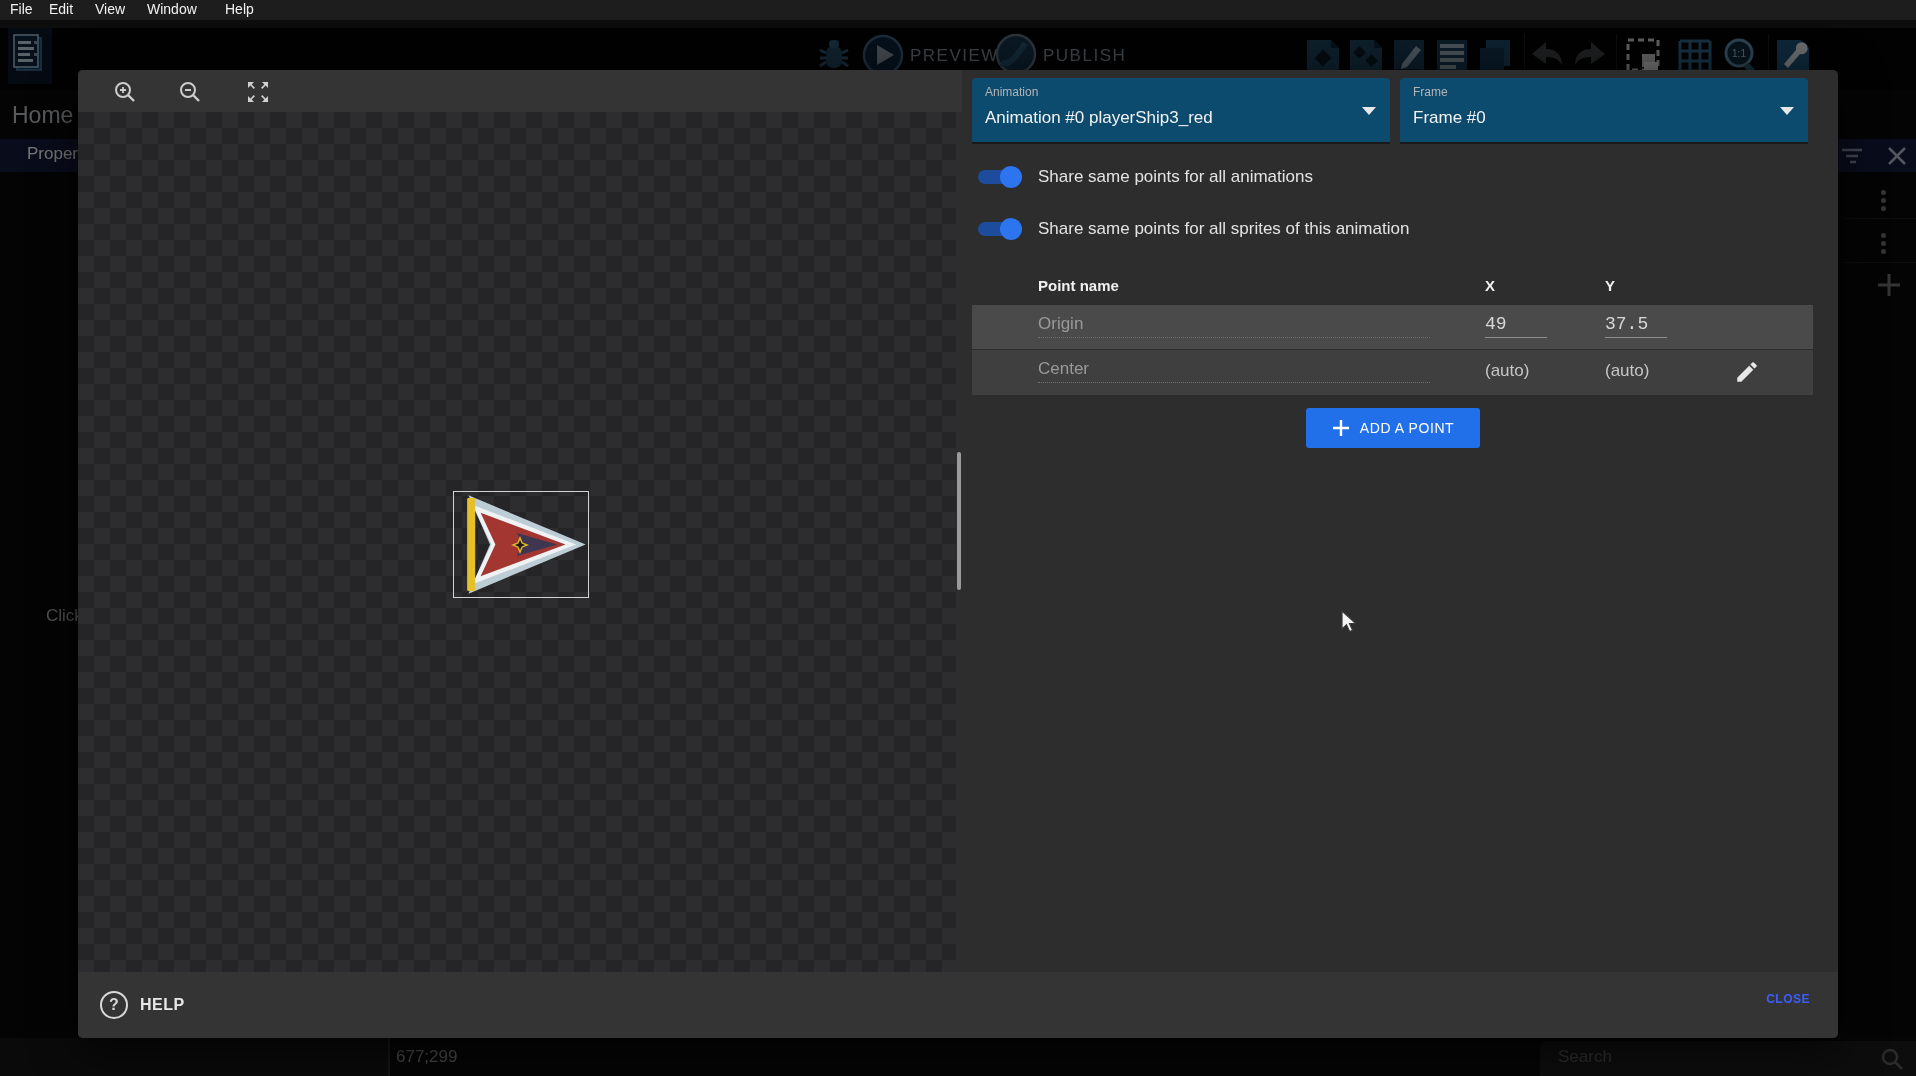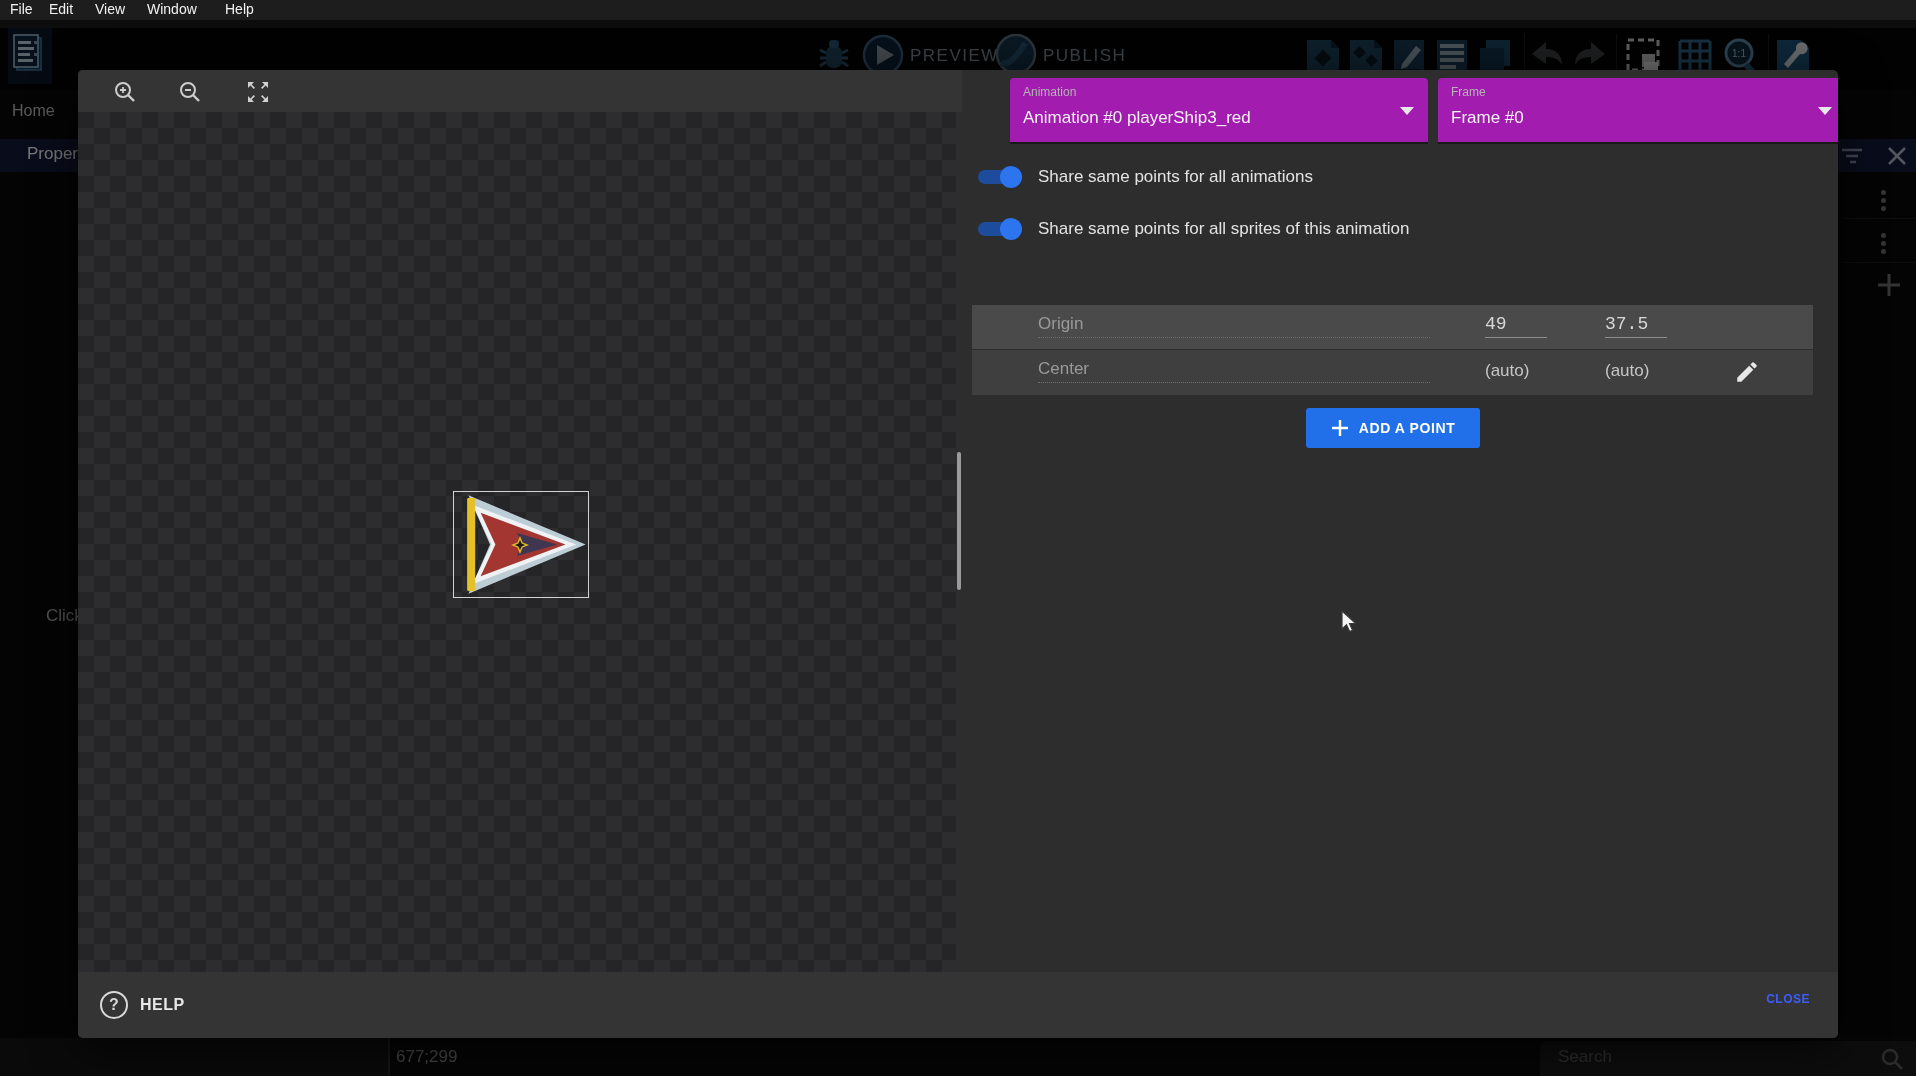--- a/index.html
+++ b/index.html
@@ -11,21 +11,21 @@
            display:flex;align-items:center;color:#f2f2f2;font-size:14px;}
   .menubar span{position:absolute;top:1px;cursor:default;}
   
   .toolbar{left:0;top:20px;width:1916px;height:70px;background:#060606;z-index:1;}
   .tool-tile{left:8px;top:6px;width:44px;height:58px;background:#0e1628;border-radius:2px;}
   .tb-label{position:absolute;top:26px;font-size:17px;letter-spacing:1.5px;color:#7d8a95;}
   .tbicon{position:absolute;top:16px;}
   .vsep{position:absolute;top:14px;width:1px;height:42px;background:#1d1d1d;}
   
   .bgarea{left:0;top:90px;width:1916px;height:948px;background:#0a0a0a;z-index:1;}
-  .home-tab{left:12px;top:12px;font-size:16px;color:#b9bdc2;}
+  .home-tab{left:12px;top:12px;font-size:23px;color:#b9bdc2;}
   .props-band{left:0;top:49px;width:1916px;height:33px;background:#131b3a;}
   .props-label{position:absolute;left:27px;top:5px;font-size:17px;color:#f5f5f5;}
   .click-text{left:46px;top:516px;font-size:17px;color:#a9a9a9;}
   .kebab i{display:block;width:5px;height:5px;border-radius:50%;background:#6f6f6f;margin:3px auto;}
   .thinline{position:absolute;left:1844px;width:72px;height:1px;background:#1d1d1d;}
   
   .statusbar{left:0;top:1038px;width:1916px;height:38px;background:#0b0b0b;z-index:1;}
   .status-left{position:absolute;left:0;top:0;width:388px;height:38px;background:#161616;border-right:2px solid #2c2c2c;}
   .coords{position:absolute;left:396px;top:9px;font-size:17px;color:#939393;}
   .searchbox{position:absolute;left:1540px;top:3px;width:376px;height:35px;background:#1c1c1c;border-radius:8px 0 0 0;}
@@ -39,21 +39,21 @@
           box-shadow:0 10px 46px rgba(0,0,0,.7);overflow:hidden;}
   .canvas-toolbar{left:0;top:0;width:884px;height:42px;background:#343434;}
   .checker{left:0;top:42px;width:878px;height:860px;background-color:#252527;
     background-image:linear-gradient(45deg,#2d2d30 25%,transparent 25%,transparent 75%,#2d2d30 75%),
                      linear-gradient(45deg,#2d2d30 25%,transparent 25%,transparent 75%,#2d2d30 75%);
     background-size:32px 32px;background-position:0 0,16px 16px;}
   .cdivider{left:878px;top:42px;width:6px;height:860px;background:#2d2d2d;}
   .vscroll{left:879px;top:382px;width:4px;height:138px;background:#9b9b9b;border-radius:2px;}
   .sprite-box{left:375px;top:421px;width:136px;height:107px;border:1px solid #d2d2d2;box-sizing:border-box;}
   
-  .select{background:#a21caf;border-bottom:2px solid #191919;border-radius:4px 4px 0 0;cursor:pointer;margin-left:38px;}
+  .select{background:#0c4a6e;border-bottom:2px solid #191919;border-radius:4px 4px 0 0;cursor:pointer;}
   .select .slabel{position:absolute;left:13px;top:7px;font-size:12px;color:#b4b4b4;}
   .select .svalue{position:absolute;left:13px;top:30px;font-size:17px;color:#f2f2f2;white-space:nowrap;}
   .caret{position:absolute;right:14px;top:29px;width:0;height:0;border-left:7px solid transparent;
          border-right:7px solid transparent;border-top:8px solid #e8e8e8;}
   
   .toggle-row{left:894px;height:38px;display:flex;align-items:center;}
   .switch{position:relative;width:44px;height:16px;margin-left:6px;cursor:pointer;flex:none;}
   .switch .track{position:absolute;left:0;top:1px;width:44px;height:14px;border-radius:8px;background:#1d4c9c;}
   .switch .knob{position:absolute;right:0;top:-3px;width:22px;height:22px;border-radius:50%;background:#2d74ef;}
   .toggle-label{margin-left:16px;font-size:17px;color:#e3e3e3;}
@@ -64,21 +64,21 @@
   .trow .namefield{position:absolute;left:66px;top:9px;width:392px;background:transparent;border:none;
         border-bottom:1px dotted #6e6e6e;color:#9a9a9a;font-size:17px;padding:0 0 3px 0;outline:none;
         font-family:"Liberation Sans",sans-serif;}
   .trow .numfield{position:absolute;top:9px;width:62px;background:transparent;border:none;
         border-bottom:1px solid #8d8d8d;color:#d8d8d8;font-size:18px;padding:0 0 3px 0;outline:none;
         font-family:Liberation Mono, monospace;}
   .trow .autoval{position:absolute;top:11px;font-size:17px;color:#c6c6c6;}
   
   .add-btn{left:1228px;top:338px;width:174px;height:40px;background:#2170e9;border-radius:3px;cursor:pointer;
            display:flex;align-items:center;justify-content:center;color:#fff;}
-  .add-btn .lbl{font-size:14px;font-weight:bold;letter-spacing:.6px;margin-left:10px;}
+  .add-btn .lbl{font-size:14px;font-weight:normal;letter-spacing:.6px;margin-left:10px;}
   
   .dlg-bottom{left:0;top:902px;width:1760px;height:66px;background:#343434;}
   .help-btn{position:absolute;left:22px;top:16px;height:34px;display:flex;align-items:center;cursor:pointer;}
   .help-circle{width:24px;height:24px;border:2px solid #d8d8d8;border-radius:50%;color:#d8d8d8;font-size:16px;
                font-weight:bold;display:flex;align-items:center;justify-content:center;}
   .help-label{margin-left:12px;color:#e8e8e8;font-size:16px;font-weight:600;letter-spacing:.5px;}
   .close-btn{position:absolute;right:28px;top:20px;color:#3b5efc;font-size:12px;font-weight:600;
              letter-spacing:.5px;cursor:pointer;}
   .cursor{z-index:30;pointer-events:none;}
 </style>
@@ -287,20 +287,25 @@
     <span class="toggle-label">Share same points for all animations</span>
   </div>
   <div class="abs toggle-row" style="top:140px">
     <div class="switch">
       <div class="track"></div>
         <div class="knob"></div>
     </div>
     <span class="toggle-label">Share same points for all sprites of this animation</span>
   </div>
 
+  <div class="abs tbl-header">
+    <span style="left:66px">Point name</span>
+    <span style="left:513px">X</span>
+    <span style="left:633px">Y</span>
+  </div>
 
   <div class="abs trow" style="top:235px;height:44px;background:#4a4a4a">
     <input class="namefield" value="Origin" style="">
     <input class="numfield" style="left: 513px;" value="49">
     <input class="numfield" style="left: 633px;" value="37.5">
   </div>
 
   <div class="abs trow" style="top:280px;height:45px;background:#3f3f3f">
     <input class="namefield" value="Center" style="">
     <span class="autoval" style="left:513px">(auto)</span>

